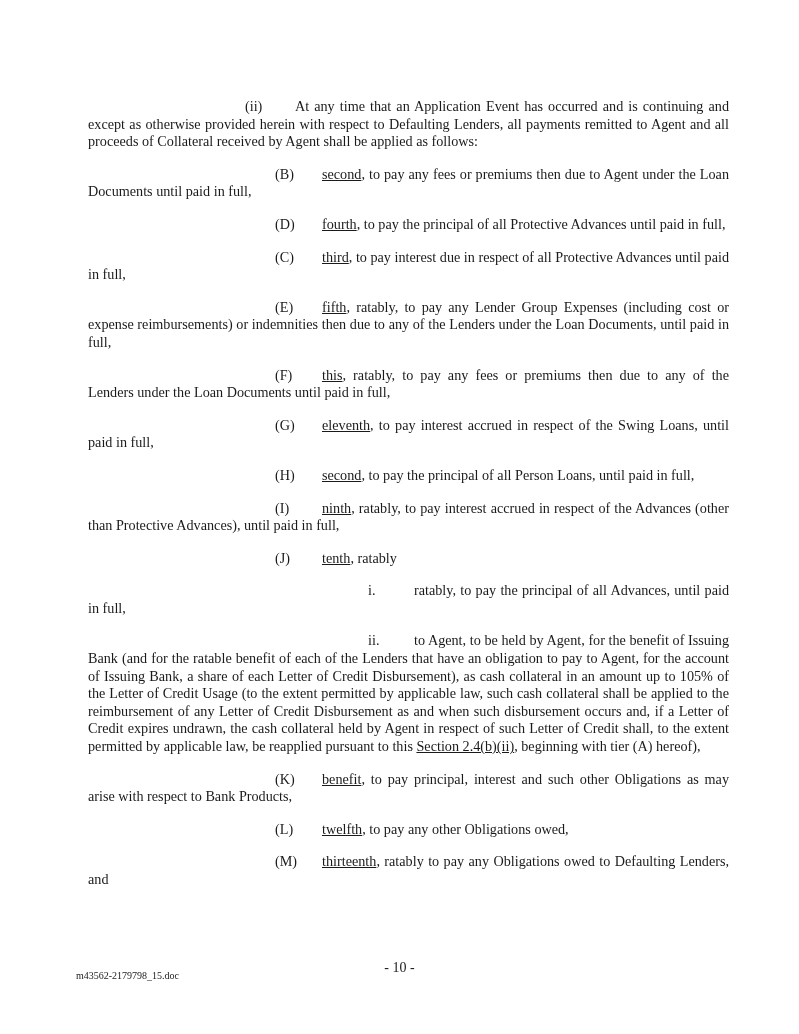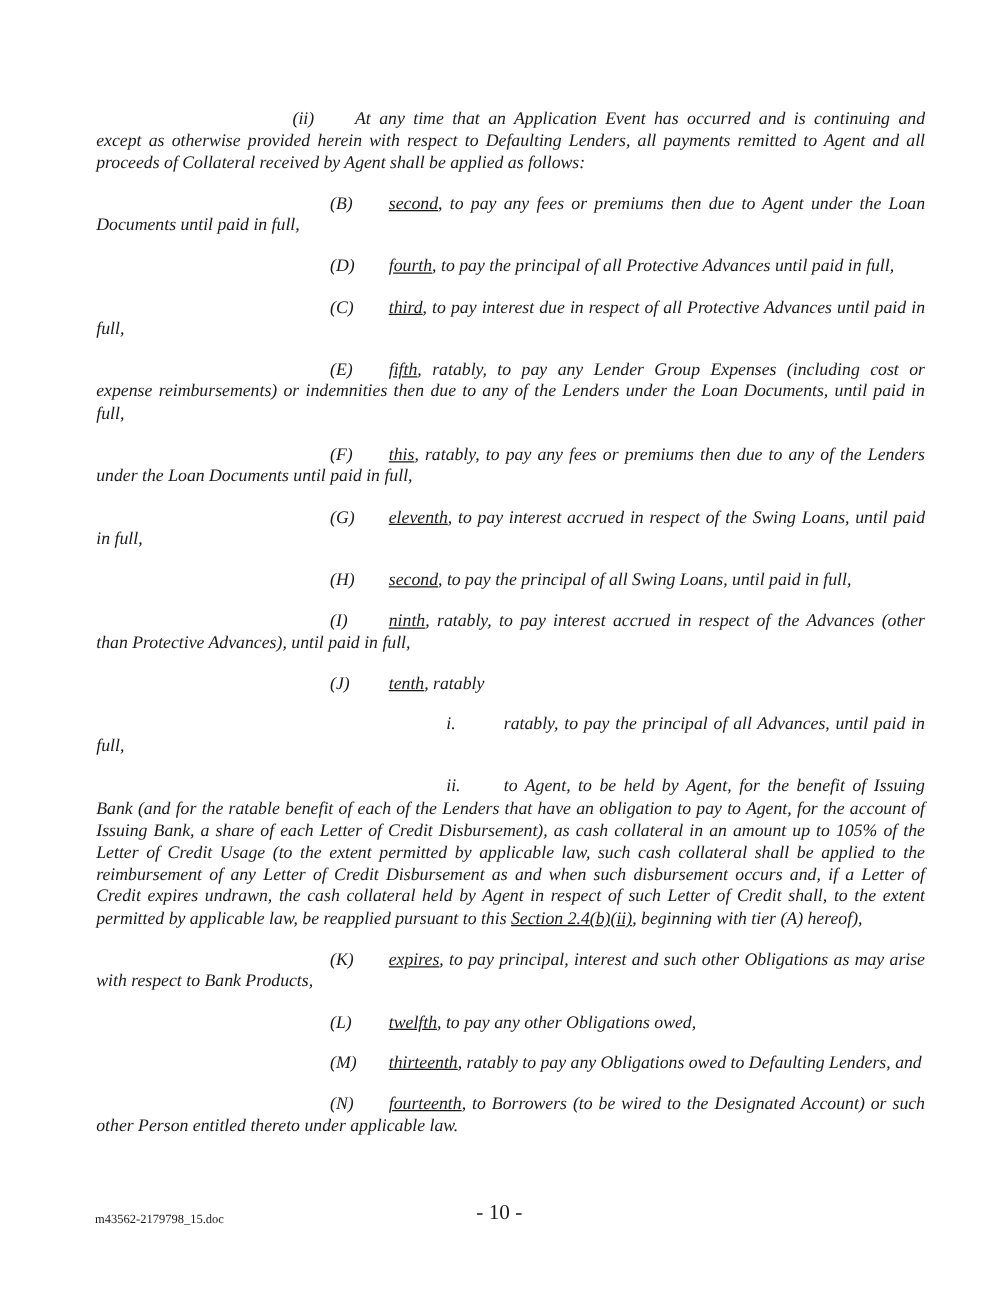--- a/index.html
+++ b/index.html
@@ -1,26 +1,26 @@
 <!DOCTYPE html>
 <html><head>
 <meta charset="utf-8">
 <style>
   html, body { margin: 0; padding: 0; background: #ffffff; }
   body { width: 799px; height: 1034px; position: relative; overflow: hidden;
          font-family: "Liberation Serif", serif; color: #1a1a1a; font-size: 14.2px; }
   .page { position: absolute; left: 76px; top: 86px; width: 665px; }
-  .para { text-align: justify; line-height: 17.6px; margin: 1px; font-style: italic; }
+  .para { text-align: justify; line-height: 17.6px; margin: 12px; }
   .block { margin-bottom: 15px; }
   .lbl { display: inline-block; }
   .u { text-decoration: underline; }
   .intro .lbl { margin-left: 157px; width: 50px; }
   .sub .lbl { margin-left: 187px; width: 47px; }
   .subsub .lbl { margin-left: 280px; width: 46px; }
-  .footer-page { position: absolute; top: 960px; left: 0; width: 799px; text-align: center; font-size: 17px; }
+  .footer-page { position: absolute; top: 960px; left: 0; width: 799px; text-align: center; font-size: 14px; }
   .footer-doc { position: absolute; top: 970px; left: 76px; font-size: 10px; }
 </style>
 </head>
 <body>
 
 <div class="page">
 
   <p class="para block intro">
     <span class="lbl">(ii)</span><span>At any time that an Application Event has occurred and is continuing and except as otherwise provided herein with respect to Defaulting Lenders, all payments remitted to Agent and all proceeds of Collateral received by Agent shall be applied as follows:</span>
   </p>
@@ -31,34 +31,33 @@
   <p class="para block sub"><span class="lbl">(D)</span><span class="u">fourth</span><span>, to pay the principal of all Protective Advances until paid in full,</span></p>
 
   <p class="para block sub"><span class="lbl">(C)</span><span class="u">third</span><span>, to pay interest due in respect of all Protective Advances until paid in full,</span></p>
 
   <p class="para block sub"><span class="lbl">(E)</span><span class="u">fifth</span><span>, ratably, to pay any Lender Group Expenses (including cost or expense reimbursements) or indemnities then due to any of the Lenders under the Loan Documents, until paid in full,</span></p>
 
   <p class="para block sub"><span class="lbl">(F)</span><span class="u">this</span><span>, ratably, to pay any fees or premiums then due to any of the Lenders under the Loan Documents until paid in full,</span></p>
 
   <p class="para block sub"><span class="lbl">(G)</span><span class="u">eleventh</span><span>, to pay interest accrued in respect of the Swing Loans, until paid in full,</span></p>
 
-  <p class="para block sub"><span class="lbl">(H)</span><span class="u">second</span><span>, to pay the principal of all Swing Loans, until paid in full,</span></p>
+  <p class="para block sub"><span class="lbl">(H)</span><span class="u">second</span><span>, to pay the principal of all Person Loans, until paid in full,</span></p>
 
   <p class="para block sub"><span class="lbl">(I)</span><span class="u">ninth</span><span>, ratably, to pay interest accrued in respect of the Advances (other than Protective Advances), until paid in full,</span></p>
 
   <p class="para block sub"><span class="lbl">(J)</span><span class="u">tenth</span><span>, ratably</span></p>
 
   <p class="para block subsub"><span class="lbl">i.</span><span>ratably, to pay the principal of all Advances, until paid in full,</span></p>
 
   <p class="para block subsub"><span class="lbl">ii.</span><span>to Agent, to be held by Agent, for the benefit of Issuing Bank (and for the ratable benefit of each of the Lenders that have an obligation to pay to Agent, for the account of Issuing Bank, a share of each Letter of Credit Disbursement), as cash collateral in an amount up to 105% of the Letter of Credit Usage (to the extent permitted by applicable law, such cash collateral shall be applied to the reimbursement of any Letter of Credit Disbursement as and when such disbursement occurs and, if a Letter of Credit expires undrawn, the cash collateral held by Agent in respect of such Letter of Credit shall, to the extent permitted by applicable law, be reapplied pursuant to this </span><span class="u">Section 2.4(b)(ii)</span><span>, beginning with tier (A) hereof),</span></p>
 
-  <p class="para block sub"><span class="lbl">(K)</span><span class="u">expires</span><span>, to pay principal, interest and such other Obligations as may arise with respect to Bank Products,</span></p>
+  <p class="para block sub"><span class="lbl">(K)</span><span class="u">benefit</span><span>, to pay principal, interest and such other Obligations as may arise with respect to Bank Products,</span></p>
 
   <p class="para block sub"><span class="lbl">(L)</span><span class="u">twelfth</span><span>, to pay any other Obligations owed,</span></p>
 
   <p class="para block sub"><span class="lbl">(M)</span><span class="u">thirteenth</span><span>, ratably to pay any Obligations owed to Defaulting Lenders, and</span></p>
 
-  <p class="para block sub"><span class="lbl">(N)</span><span class="u">fourteenth</span><span>, to Borrowers (to be wired to the Designated Account) or such other Person entitled thereto under applicable law.</span></p>
 
 </div>
 
 <div class="footer-page">- 10 -</div>
 <div class="footer-doc">m43562-2179798_15.doc</div>
 
 </body></html>

